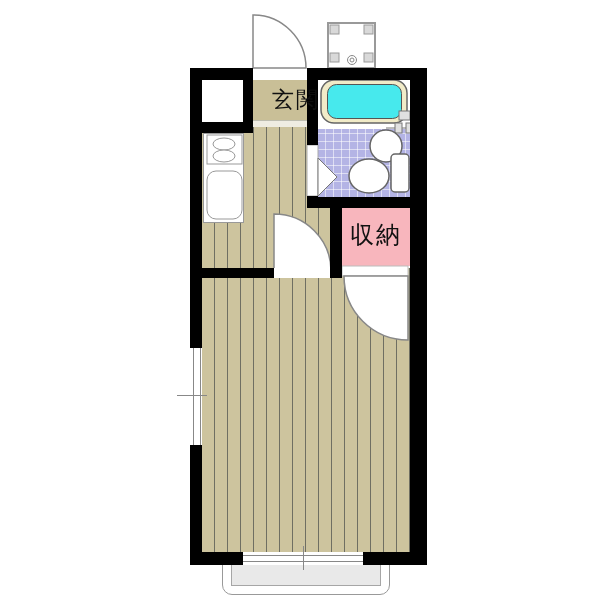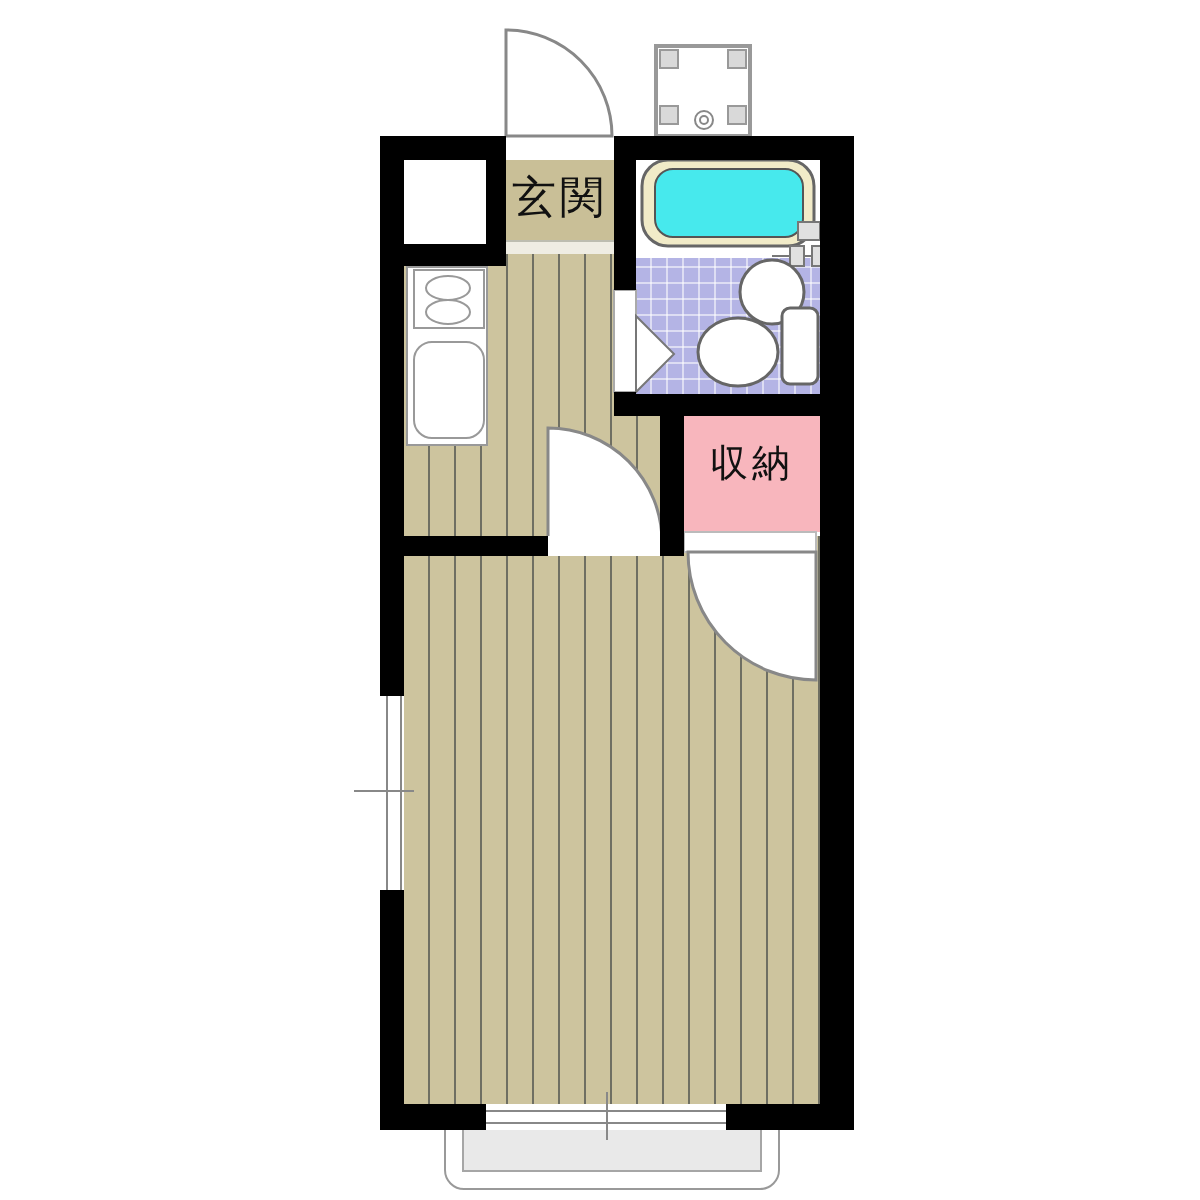--- a/index.html
+++ b/index.html
@@ -15,22 +15,22 @@
   .tile{
     background-color:#b4b4e5;
     background-image:
       repeating-linear-gradient(0deg,transparent 0px,transparent 7px,rgba(255,255,255,.55) 7px,rgba(255,255,255,.55) 8px),
       repeating-linear-gradient(90deg,transparent 0px,transparent 7px,rgba(255,255,255,.55) 7px,rgba(255,255,255,.55) 8px);
   }
   .label{
     position:absolute;color:#111;text-align:center;line-height:1;
     font-weight:500;letter-spacing:2px;white-space:nowrap;
   }
-  #label-genkan{left:250px;top:89px;width:60px;font-size:22px;}
-  #label-storage{left:342px;top:223px;width:68px;font-size:19px;}
+  #label-genkan{left:266px;top:89px;width:60px;font-size:22px;}
+  #label-storage{left:342px;top:223px;width:68px;font-size:24px;}
   #label-room{left:202px;top:393px;width:208px;font-size:36px;letter-spacing:1px;}
   svg{position:absolute;left:0;top:0;}
 </style>
 </head>
 <body>
 
 <div id="stage">
 
   <div class="abs striped" style="left:202px;top:80px;width:128px;height:198px;"></div>
   <div class="abs striped" style="left:202px;top:268px;width:208px;height:284px;"></div>

